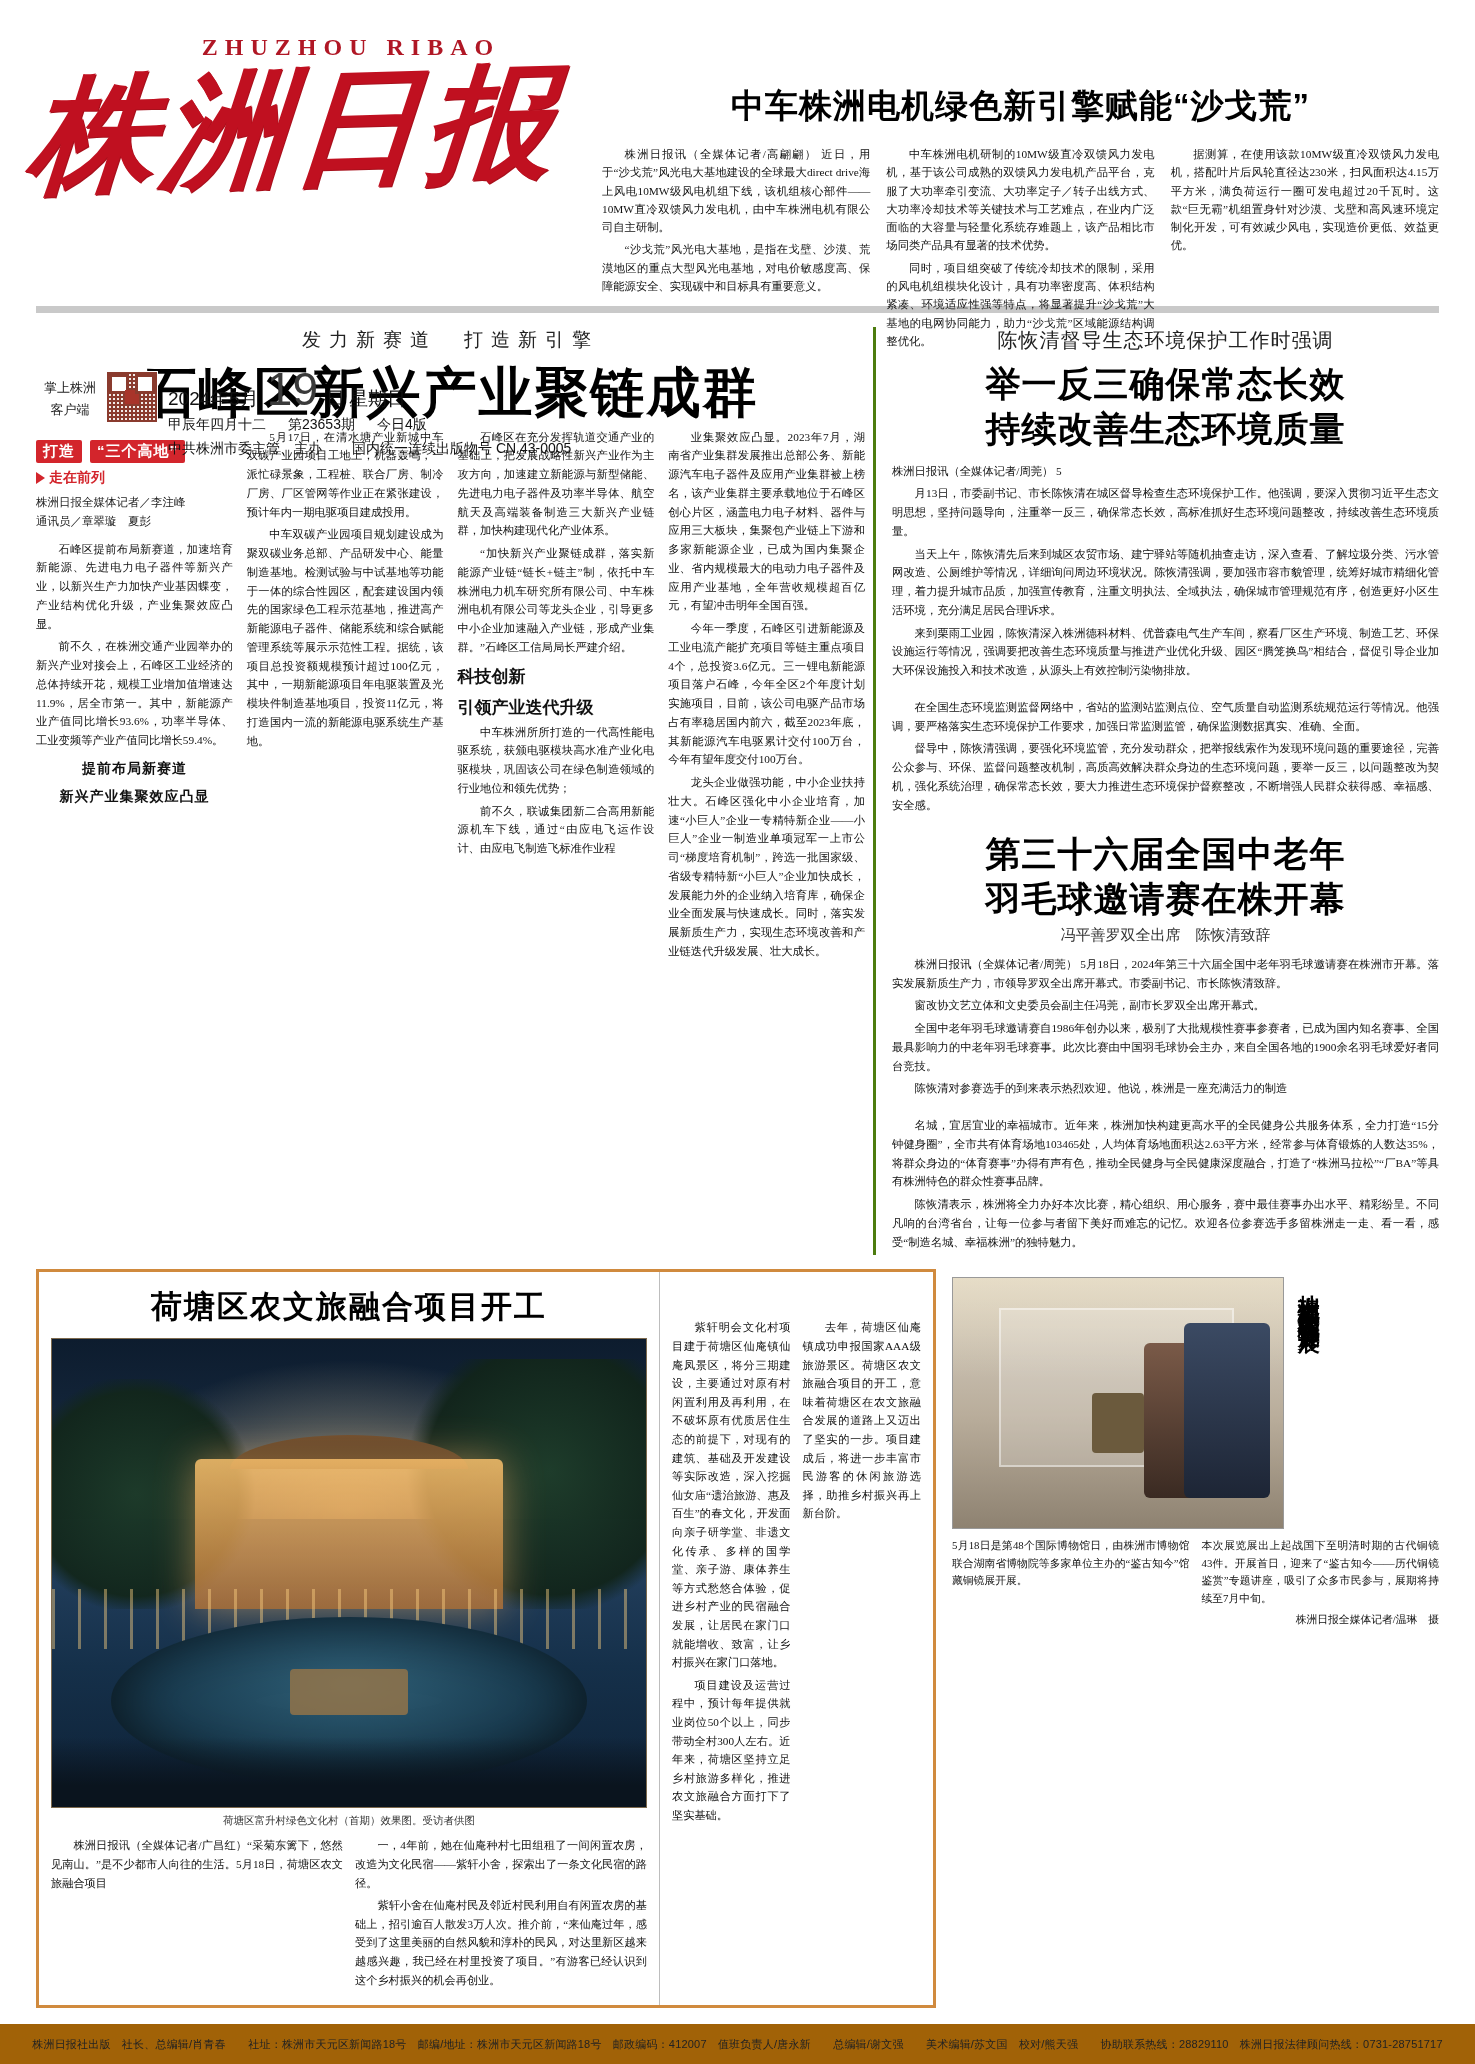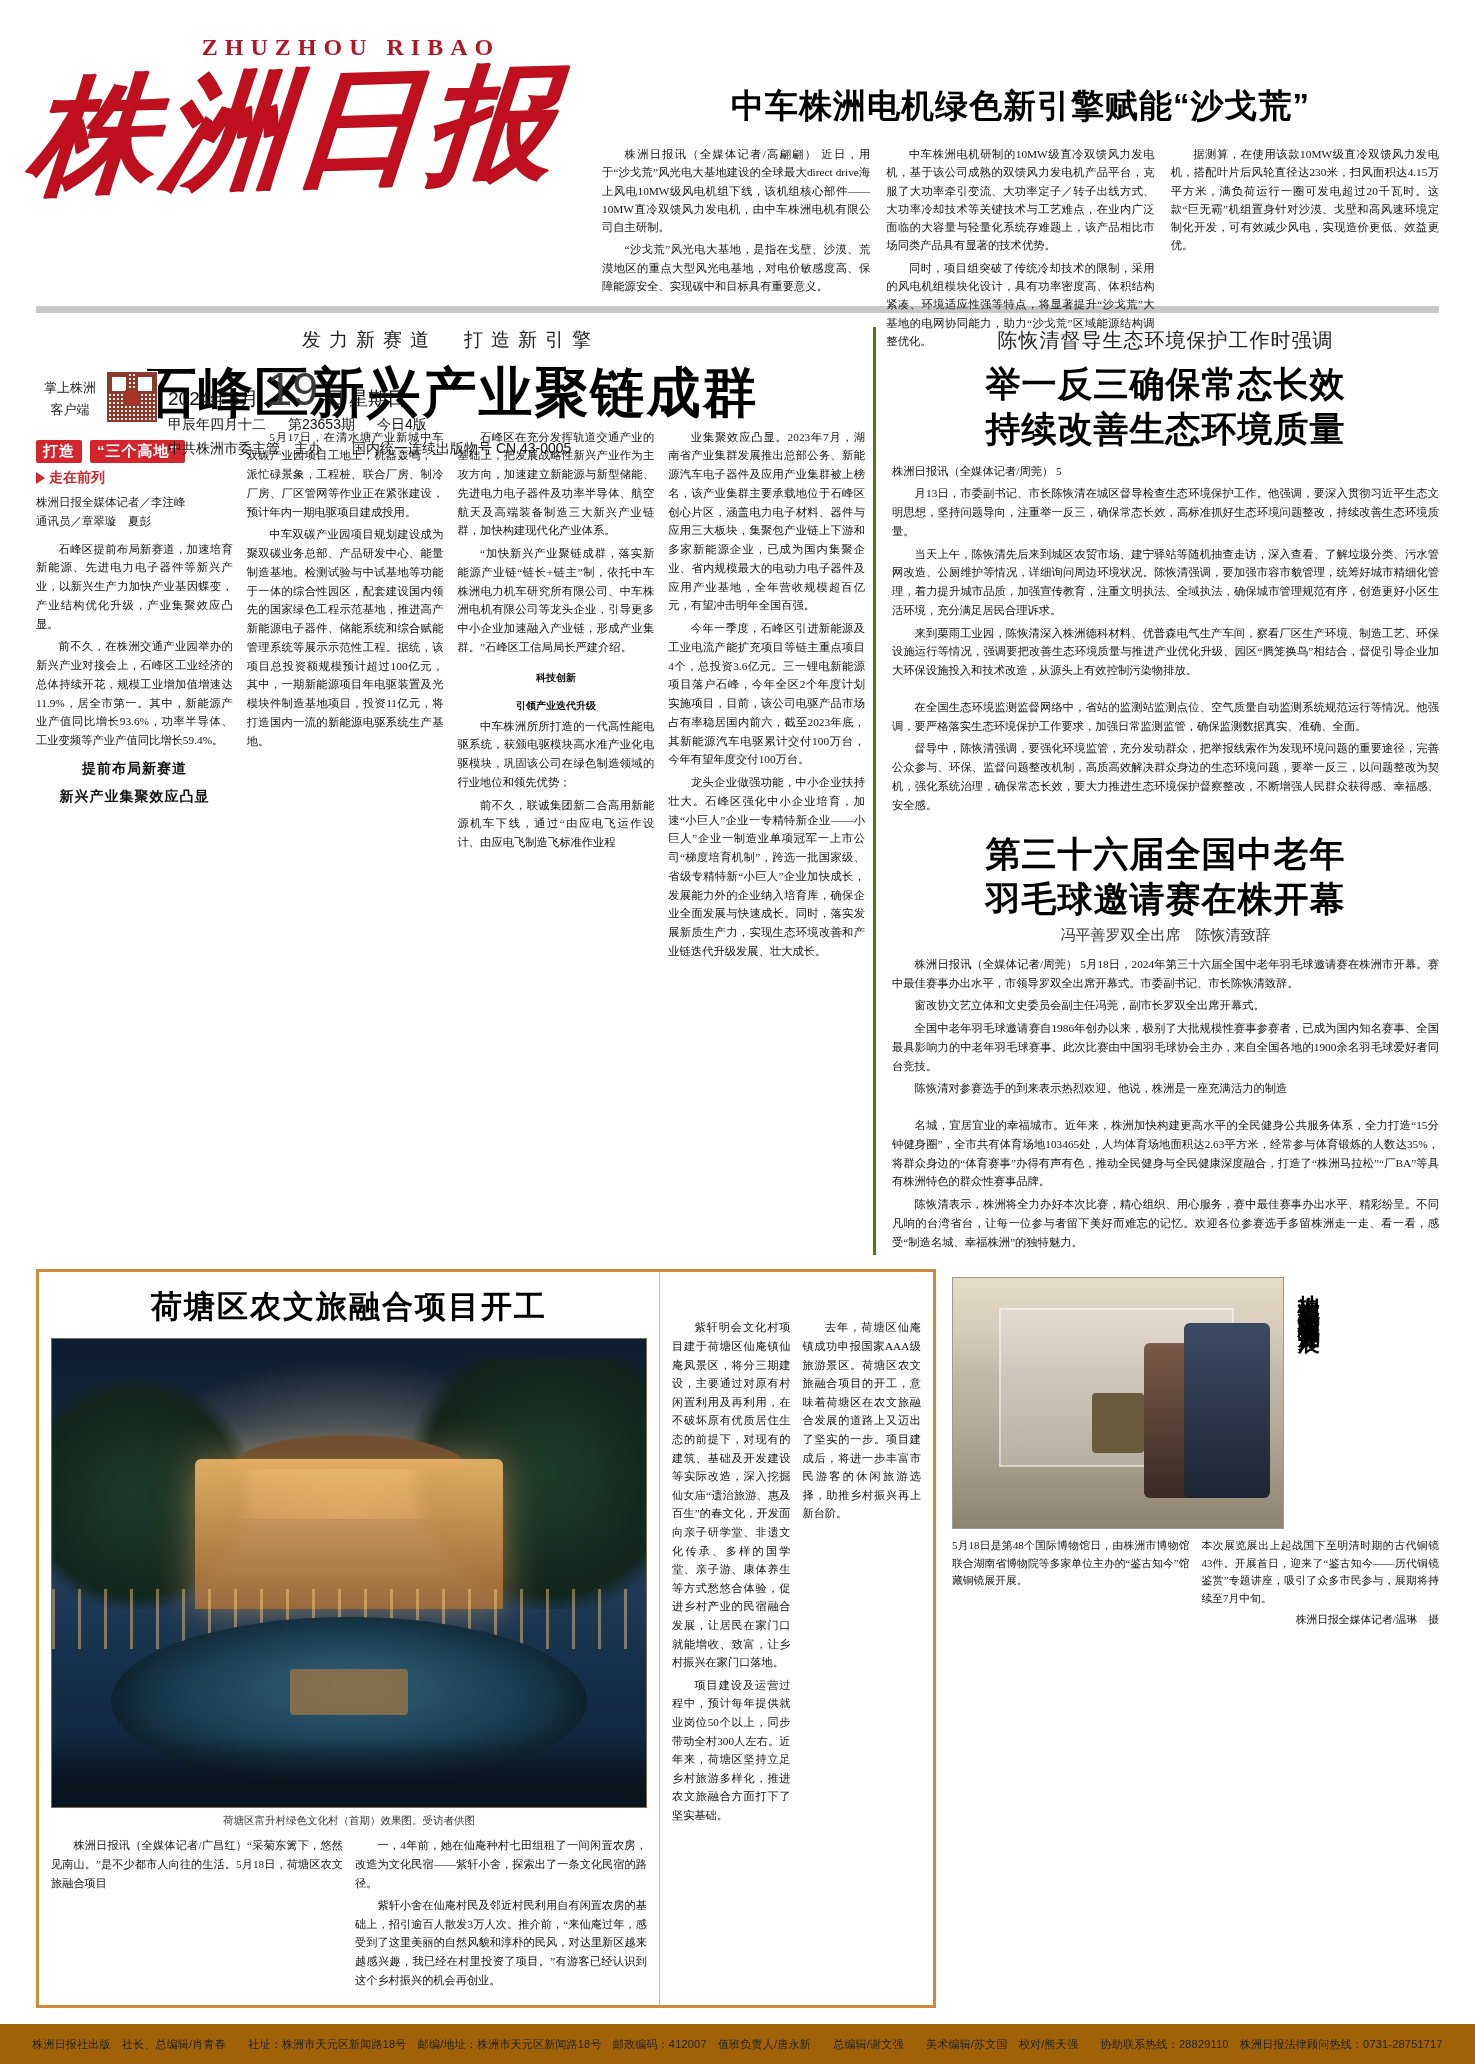--- a/index.html
+++ b/index.html
@@ -101,21 +101,21 @@
   .byline{font-size:11.5px;line-height:1.7;margin:6px 0 8px 0;font-family:"Liberation Sans",sans-serif;color:#222;}
 
   .colbody{font-size:11.3px;line-height:1.66;text-align:justify;}
   .colbody p{margin:0 0 4px 0;text-indent:2em;}
   .subhead{
     font-family:"Liberation Sans","DejaVu Sans",sans-serif;
     font-size:14px;font-weight:700;text-align:center;margin:10px 0 6px 0;letter-spacing:1px;
   }
   .subhead2{
     font-family:"Liberation Sans","DejaVu Sans",sans-serif;
-    font-size:10px;font-weight:700;text-align:center;margin:14px 0 4px 0;
+    font-size:17px;font-weight:700;text-align:left;margin:8px 0 4px 0;
   }
 
   .lead-cols{display:flex;gap:14px;margin-top:4px;}
   .lead-cols>div{flex:1;}
 
   .r-cols{display:flex;gap:14px;margin-top:10px;flex-direction:column;}
   .r-cols>div{flex:1;}
 
   .rtitle2-kicker{font-family:"Liberation Sans",sans-serif;font-size:15px;text-align:center;color:#333;margin-top:4px;}
 
@@ -321,21 +321,21 @@
           <p>督导中，陈恢清强调，要强化环境监管，充分发动群众，把举报线索作为发现环境问题的重要途径，完善公众参与、环保、监督问题整改机制，高质高效解决群众身边的生态环境问题，要举一反三，以问题整改为契机，强化系统治理，确保常态长效，要大力推进生态环境保护督察整改，不断增强人民群众获得感、幸福感、安全感。</p>
         </div>
       </div>
 
       <div style="margin-top:14px">
         <div class="rtitle">第三十六届全国中老年</div>
         <div class="rtitle">羽毛球邀请赛在株开幕</div>
         <div class="rtitle2-kicker">冯平善罗双全出席　陈恢清致辞</div>
         <div class="r-cols">
           <div class="colbody">
-            <p>株洲日报讯（全媒体记者/周莞） 5月18日，2024年第三十六届全国中老年羽毛球邀请赛在株洲市开幕。赛中最佳赛事办出水平，市领导罗双全出席开幕式。市委副书记、市长陈恢清致辞。</p>
+            <p>株洲日报讯（全媒体记者/周莞） 5月18日，2024年第三十六届全国中老年羽毛球邀请赛在株洲市开幕。落实发展新质生产力，市领导罗双全出席开幕式。市委副书记、市长陈恢清致辞。</p>
             <p>窗改协文艺立体和文史委员会副主任冯莞，副市长罗双全出席开幕式。</p>
             <p>全国中老年羽毛球邀请赛自1986年创办以来，极别了大批规模性赛事参赛者，已成为国内知名赛事、全国最具影响力的中老年羽毛球赛事。此次比赛由中国羽毛球协会主办，来自全国各地的1900余名羽毛球爱好者同台竞技。</p>
             <p>陈恢清对参赛选手的到来表示热烈欢迎。他说，株洲是一座充满活力的制造</p>
           </div>
           <div class="colbody">
             <p>名城，宜居宜业的幸福城市。近年来，株洲加快构建更高水平的全民健身公共服务体系，全力打造“15分钟健身圈”，全市共有体育场地103465处，人均体育场地面积达2.63平方米，经常参与体育锻炼的人数达35%，将群众身边的“体育赛事”办得有声有色，推动全民健身与全民健康深度融合，打造了“株洲马拉松”“厂BA”等具有株洲特色的群众性赛事品牌。</p>
             <p>陈恢清表示，株洲将全力办好本次比赛，精心组织、用心服务，赛中最佳赛事办出水平、精彩纷呈。不同凡响的台湾省台，让每一位参与者留下美好而难忘的记忆。欢迎各位参赛选手多留株洲走一走、看一看，感受“制造名城、幸福株洲”的独特魅力。</p>
           </div>
         </div>
       </div>

